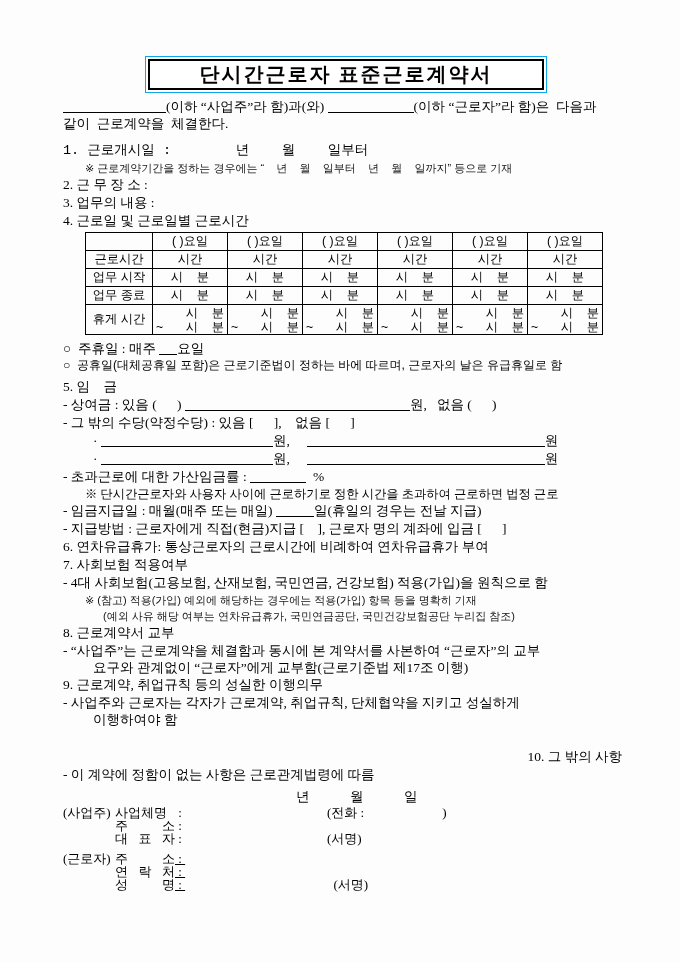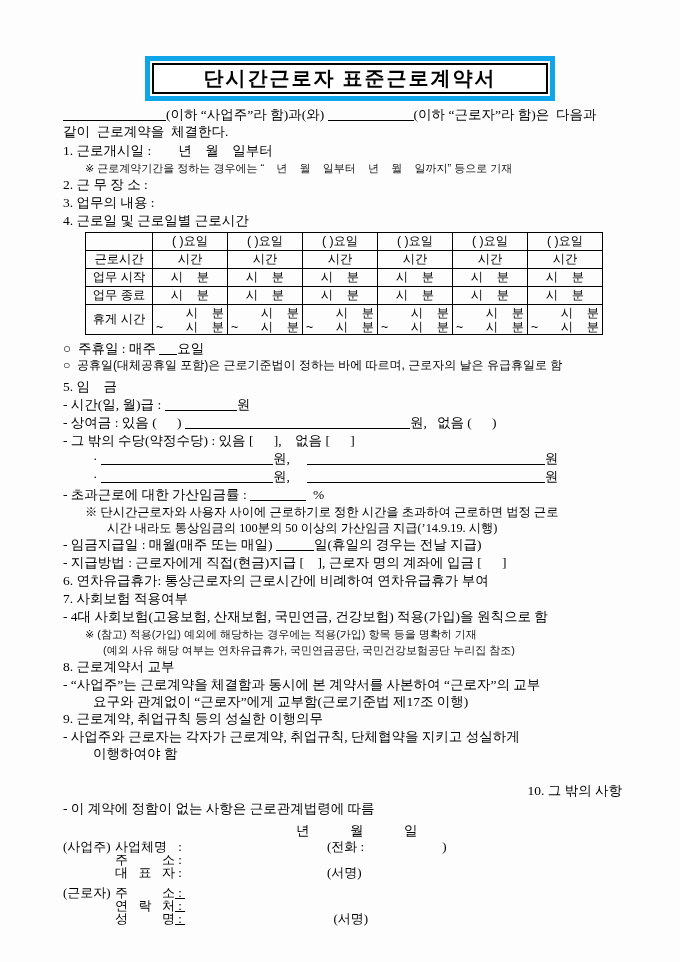--- a/index.html
+++ b/index.html
@@ -14,39 +14,39 @@
   .note{font-family:"Liberation Sans","DejaVu Sans",sans-serif;font-size:11px;line-height:16px;white-space:pre;color:#141414;}
   .sansline{font-family:Liberation Sans, sans-serif;font-size:12px;}
   .smallserif{font-size:12.3px;line-height:16px;}
   .ind1{}
   .ind2{margin-left:30px;}
   .noteind{margin-left:22px;}
   .noteind2{margin-left:40px;}
   .noteind3{margin-left:44px;}
   .blank{display:inline-block;border-bottom:1px solid #000;height:13px;vertical-align:-2px;}
   
-  .title-box{width:396px;margin:0 0 5px 82px;border:5px solid #0ea5e9;padding:2px;background:#fff;}
+  .title-box{width:396px;margin:0 0 5px 82px;border:1px solid #0ea5e9;padding:2px;background:#fff;}
   .title-inner{border:2px solid #000;text-align:center;font-size:20px;font-weight:bold;letter-spacing:2px;line-height:27px;}
   
   table.wt{border-collapse:collapse;table-layout:fixed;margin:2px 0 5px 22px;
     font-family:"Liberation Sans","DejaVu Sans",sans-serif;font-size:12.3px;padding-left:25px;}
   table.wt td{border:1px solid #000;padding:0 3px;height:15px;overflow:hidden;}
   td.lbl{text-align:center;width:60px;}
   td.day{width:68px;text-align:center;}
   td.val{width:68px;text-align:center;white-space:pre;}
   td.rest{width:68px;white-space:pre;}
   .rest-top{text-align:right;line-height:14px;white-space:pre;}
   .rest-bot{display:flex;justify-content:space-between;line-height:14px;white-space:pre;}
   
   .date-line{white-space:pre;padding-left:233px;line-height:16px;margin-top:6px;}
   .sig-row{position:relative;white-space:pre;line-height:12.8px;font-size:13px;}
   .sig-prefix{display:inline-block;width:52px;white-space:pre;}
   .sig-label{display:inline-block;width:60px;text-align:justify;text-align-last:justify;-moz-text-align-last:justify;}
   .sig-right{position:absolute;left:264px;top:0;white-space:pre;}
-  .gap2{margin-top:2px;} .gap3{margin-top:2px;} .gap4{margin-top:4px;} .gap6{margin-top:20px;text-align:right;} .gap8{margin-top:8px;text-decoration:underline;}
+  .gap2{margin-top:2px;} .gap3{margin-top:10px;font-family:Liberation Mono, monospace;} .gap4{margin-top:4px;} .gap6{margin-top:20px;text-align:right;} .gap8{margin-top:8px;text-decoration:underline;}
 </style>
 </head>
 <body>
 
 <div class="page">
 
   <div class="title-box">
     <div class="title-inner">단시간근로자 표준근로계약서</div>
   </div>
 
@@ -106,28 +106,26 @@
       <td class="rest"><div class="rest-top">시    분</div><div class="rest-bot"><span>~</span><span>시    분</span></div></td>
       <td class="rest"><div class="rest-top">시    분</div><div class="rest-bot"><span>~</span><span>시    분</span></div></td>
     </tr>
   </tbody>
     </table>
 
   <div class="ln tight ind1"><span>○</span><span>  </span><span>주휴일 : 매주 </span><span class="blank" style="width:18px"></span><span>요일</span></div>
   <div class="ln tight ind1 sansline"><span>○</span><span>  </span><span>공휴일(대체공휴일 포함)은 근로기준법이 정하는 바에 따르며, 근로자의 날은 유급휴일로 함</span></div>
 
   <div class="ln gap4">5. 임    금</div>
-  <div class="ln ind1"><span>- 시간(일, 월)급 : </span><span class="blank" style="width:72px"></span><span>원</span></div>
   <div class="ln ind1"><span>- 상여금 : 있음 (      ) </span><span class="blank" style="width:225px"></span><span>원,   없음 (      )</span></div>
   <div class="ln ind1">- 그 밖의 수당(약정수당) : 있음 [      ],    없음 [      ]</div>
   <div class="ln ind2"><span>· </span><span class="blank" style="width:172px"></span><span>원,     </span><span class="blank" style="width:238px"></span><span>원</span></div>
   <div class="ln ind2"><span>· </span><span class="blank" style="width:172px"></span><span>원,     </span><span class="blank" style="width:238px"></span><span>원</span></div>
   <div class="ln ind1"><span>- 초과근로에 대한 가산임금률 : </span><span class="blank" style="width:56px"></span><span>  %</span></div>
   <div class="ln smallserif noteind">※ 단시간근로자와 사용자 사이에 근로하기로 정한 시간을 초과하여 근로하면 법정 근로</div>
-  <div class="ln smallserif noteind3">시간 내라도 통상임금의 100분의 50 이상의 가산임금 지급(’14.9.19. 시행)</div>
   <div class="ln ind1"><span>- 임금지급일 : 매월(매주 또는 매일) </span><span class="blank" style="width:38px"></span><span>일(휴일의 경우는 전날 지급)</span></div>
   <div class="ln ind1">- 지급방법 : 근로자에게 직접(현금)지급 [    ], 근로자 명의 계좌에 입금 [      ]</div>
 
   <div class="ln">6. 연차유급휴가: 통상근로자의 근로시간에 비례하여 연차유급휴가 부여</div>
   <div class="ln">7. 사회보험 적용여부</div>
   <div class="ln ind1">- 4대 사회보험(고용보험, 산재보험, 국민연금, 건강보험) 적용(가입)을 원칙으로 함</div>
   <div class="note noteind">※ (참고) 적용(가입) 예외에 해당하는 경우에는 적용(가입) 항목 등을 명확히 기재</div>
   <div class="note noteind2">(예외 사유 해당 여부는 연차유급휴가, 국민연금공단, 국민건강보험공단 누리집 참조)</div>
 
   <div class="ln">8. 근로계약서 교부</div>

